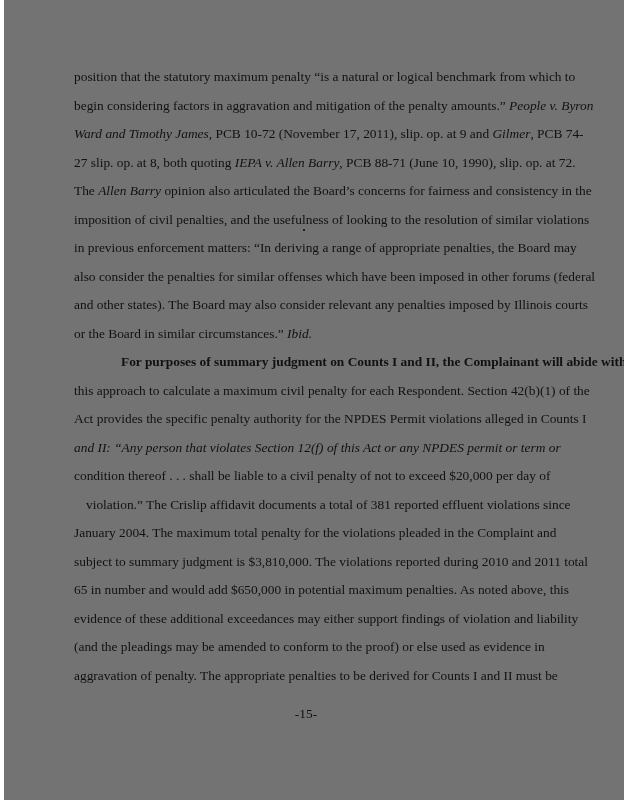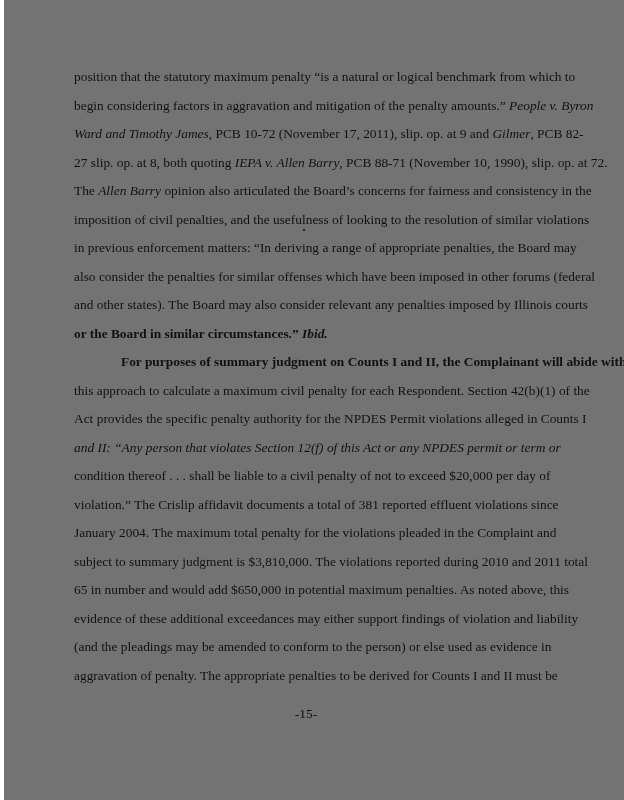--- a/index.html
+++ b/index.html
@@ -22,36 +22,36 @@
   }
   .speck { position:absolute; left:299px; top:229px; width:2px; height:2px; background:#222; }
 </style>
 </head>
 <body>
 
 <div class="page">
   <div id="body-text">
       <div class="line" style="top: 69px;"><span>position that the statutory maximum penalty “is a natural or logical benchmark from which to</span></div>
       <div class="line" style="top: 97.5px;"><span>begin considering factors in aggravation and mitigation of the penalty amounts.” </span><em>People v. Byron</em></div>
-      <div class="line" style="top: 126px;"><em>Ward and Timothy James</em><span>, PCB 10-72 (November 17, 2011), slip. op. at 9 and </span><em>Gilmer</em><span>, PCB 82-</span></div>
-      <div class="line" style="top: 154.5px;"><span>27 slip. op. at 8, both quoting </span><em>IEPA v. Allen Barry</em><span>, PCB 88-71 (November 10, 1990), slip. op. at 72.</span></div>
+      <div class="line" style="top: 126px;"><em>Ward and Timothy James</em><span>, PCB 10-72 (November 17, 2011), slip. op. at 9 and </span><em>Gilmer</em><span>, PCB 74-</span></div>
+      <div class="line" style="top: 154.5px;"><span>27 slip. op. at 8, both quoting </span><em>IEPA v. Allen Barry</em><span>, PCB 88-71 (June 10, 1990), slip. op. at 72.</span></div>
       <div class="line" style="top: 183px;"><span>The </span><em>Allen Barry</em><span> opinion also articulated the Board’s concerns for fairness and consistency in the</span></div>
       <div class="line" style="top: 211.5px;"><span>imposition of civil penalties, and the usefulness of looking to the resolution of similar violations</span></div>
       <div class="line" style="top: 240px;"><span>in previous enforcement matters: “In deriving a range of appropriate penalties, the Board may</span></div>
       <div class="line" style="top: 268.5px;"><span>also consider the penalties for similar offenses which have been imposed in other forums (federal</span></div>
       <div class="line" style="top: 297px;"><span>and other states). The Board may also consider relevant any penalties imposed by Illinois courts</span></div>
-      <div class="line" style="top: 325.5px; font-weight: bold;"><span>or the Board in similar circumstances.” </span><em>Ibid.</em></div>
+      <div class="line" style="top: 325.5px;"><span>or the Board in similar circumstances.” </span><em>Ibid.</em></div>
       <div class="line indent" style="top: 354px; font-weight: bold;"><span>For purposes of summary judgment on Counts I and II, the Complainant will abide with</span></div>
       <div class="line" style="top: 382.5px;"><span>this approach to calculate a maximum civil penalty for each Respondent. Section 42(b)(1) of the</span></div>
       <div class="line" style="top: 411px;"><span>Act provides the specific penalty authority for the NPDES Permit violations alleged in Counts I</span></div>
       <div class="line" style="top: 439.5px; font-style: italic;"><span>and II: “Any person that violates Section 12(f) of this Act or any NPDES permit or term or</span></div>
       <div class="line" style="top: 468px;"><span>condition thereof . . . shall be liable to a civil penalty of not to exceed $20,000 per day of</span></div>
-      <div class="line" style="top: 496.5px;"><span>violation.” The Crislip affidavit documents a total of 381 reported effluent violations since</span></div>
+      <div class="line" style="top: 496.5px; margin-left: 12px;"><span>violation.” The Crislip affidavit documents a total of 381 reported effluent violations since</span></div>
       <div class="line" style="top: 525px;"><span>January 2004. The maximum total penalty for the violations pleaded in the Complaint and</span></div>
       <div class="line" style="top: 553.5px;"><span>subject to summary judgment is $3,810,000.  The violations reported during 2010 and 2011 total</span></div>
       <div class="line" style="top: 582px;"><span>65 in number and would add $650,000 in potential maximum penalties. As noted above, this</span></div>
       <div class="line" style="top: 610.5px;"><span>evidence of these additional exceedances may either support findings of violation and liability</span></div>
-      <div class="line" style="top: 639px;"><span>(and the pleadings may be amended to conform to the person) or else used as evidence in</span></div>
+      <div class="line" style="top: 639px;"><span>(and the pleadings may be amended to conform to the proof) or else used as evidence in</span></div>
       <div class="line" style="top: 667.5px;"><span>aggravation of penalty. The appropriate penalties to be derived for Counts I and II must be</span></div>
     </div>
   <div class="speck"></div>
   <div class="pagenum">-15-</div>
 </div>
 
 </body></html>

